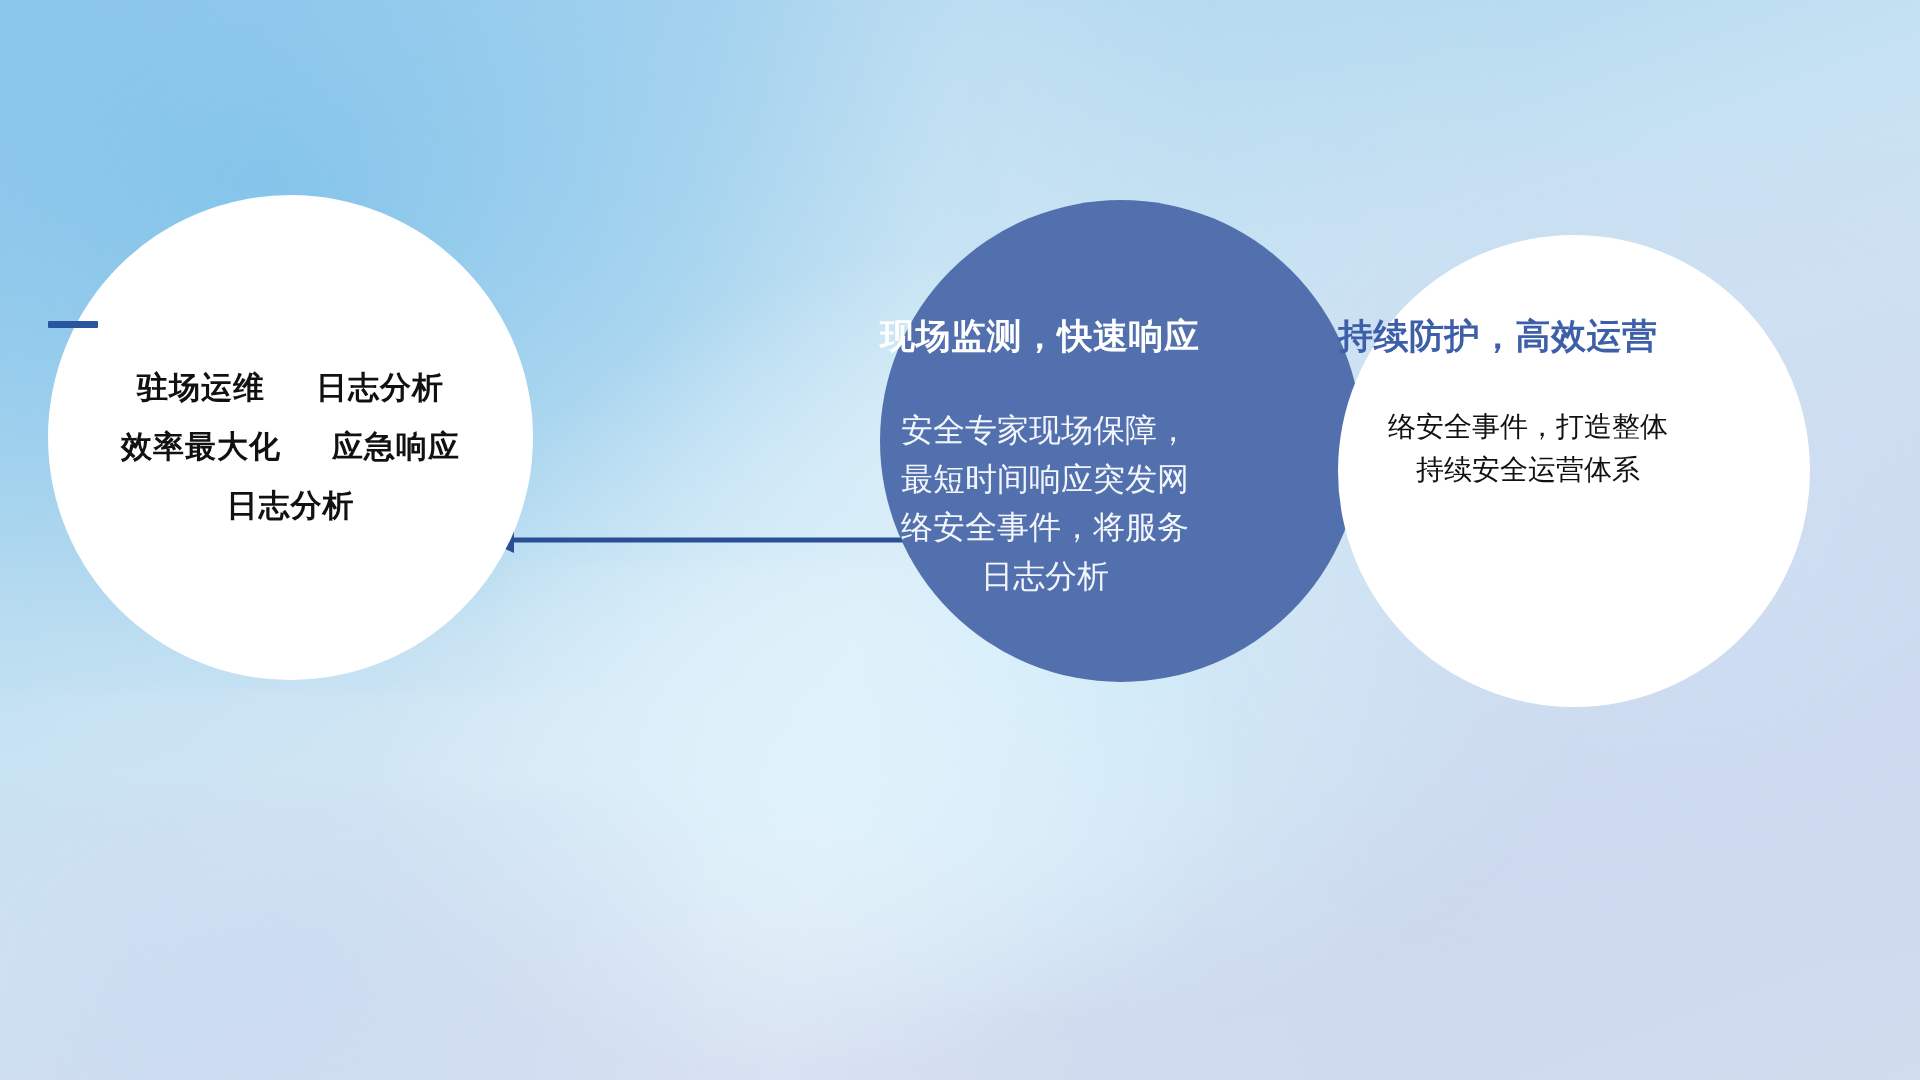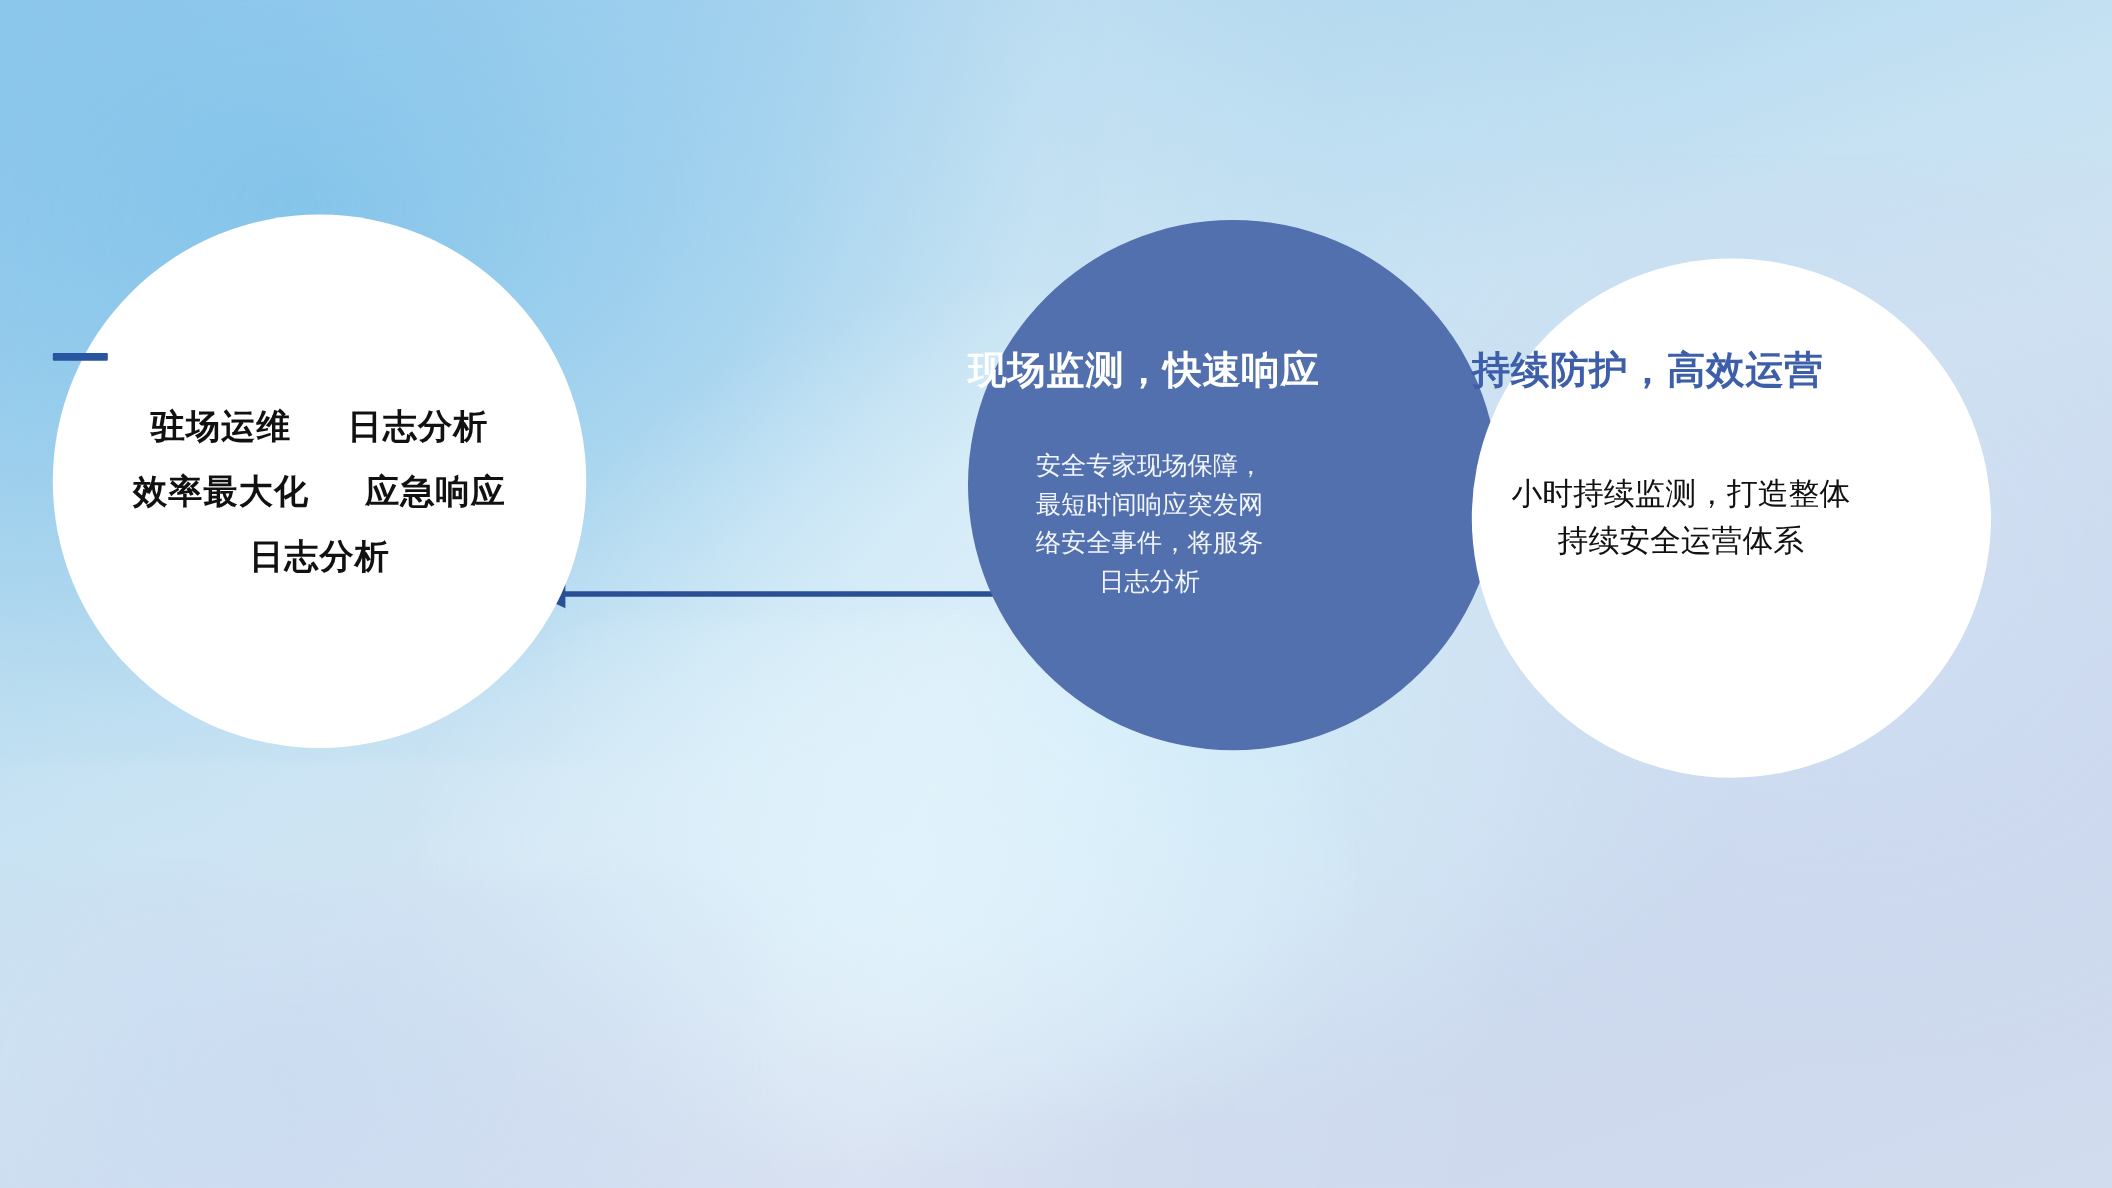--- a/index.html
+++ b/index.html
@@ -146,33 +146,32 @@
     color:#ffffff;
     font-weight:bold;
     font-size:35px;
     letter-spacing:0.5px;
     white-space:nowrap;
   }
   #circle-mid .c-body {
     margin-top:46px;
     width:330px;
     color:#f2f5fb;
-    font-size:23px;
+    font-size:32px;
     line-height:1.52;
     text-align:center;
     font-weight:400;
   }
 
   
   #circle-right {
     left:1338px; top:235px;
     width:472px; height:472px;
     background:#ffffff;
     z-index:6;
-    gap:22px;
   }
   #circle-right .c-title {
     margin-top:78px;
     color:#3d5ea8;
     font-weight:bold;
     font-size:35px;
     letter-spacing:0.5px;
     white-space:nowrap;
   }
   #circle-right .c-body {
@@ -240,18 +239,18 @@
       <div>络安全事件，将服务</div>
       <div>日志分析</div>
     </div>
   </div>
 
   <div class="circle" id="circle-right">
 
     <div class="c-title">持续防护，高效运营</div>
 
     <div class="c-body">
-      <div>小时持续监测，打造整体</div>
+      <div>络安全事件，打造整体</div>
       <div>持续安全运营体系</div>
     </div>
   </div>
 
 </div>
 
 </body></html>

